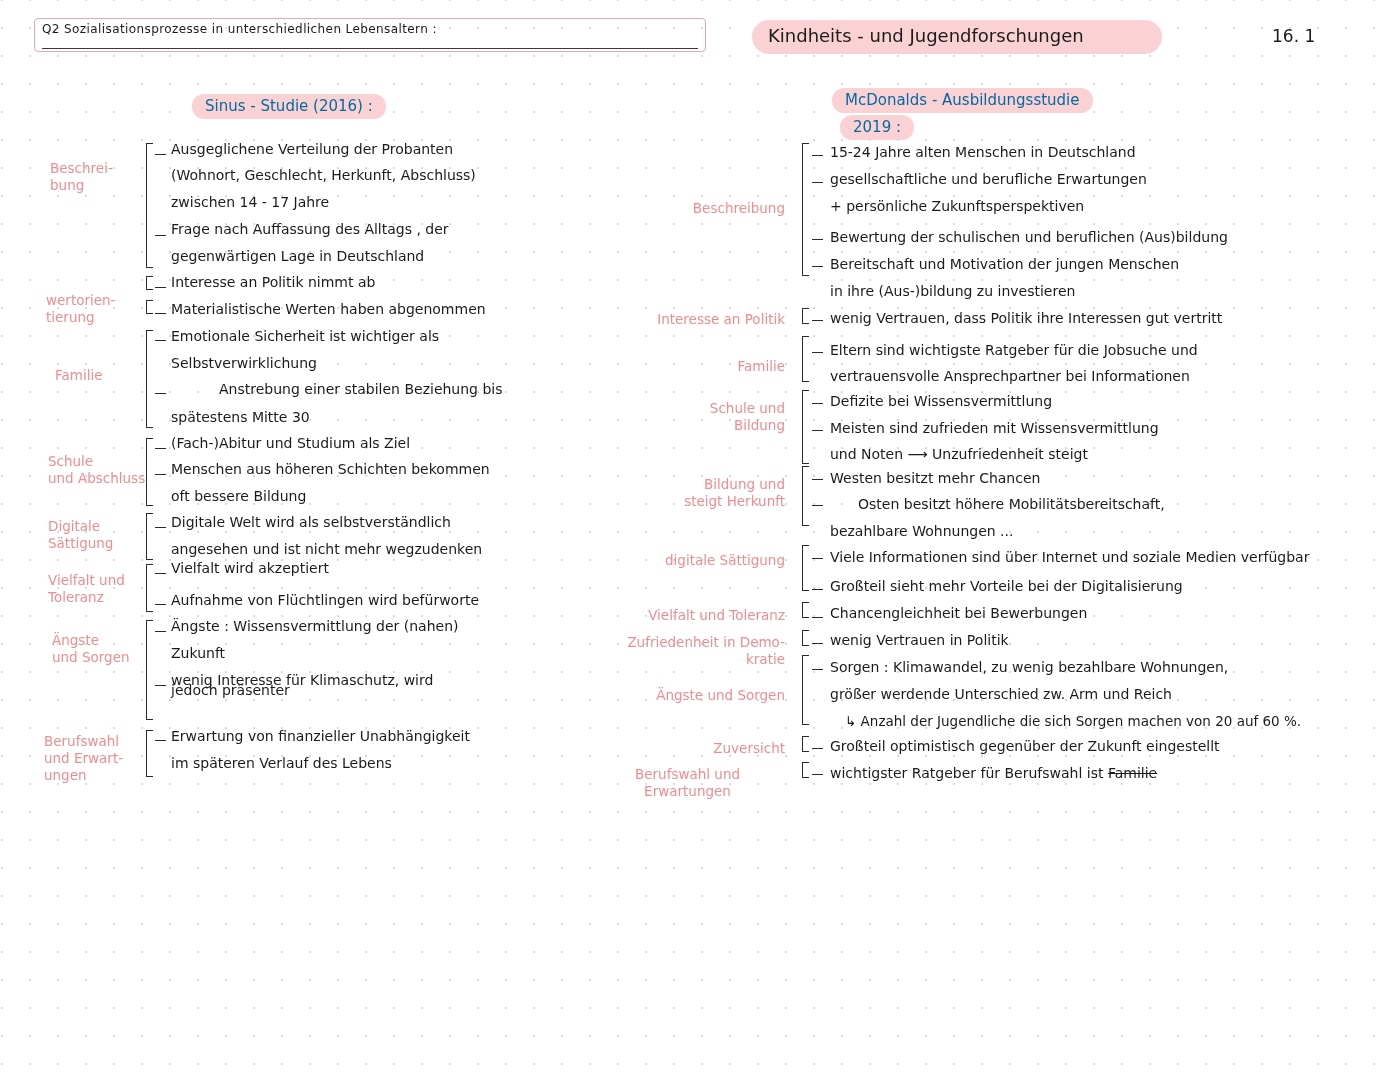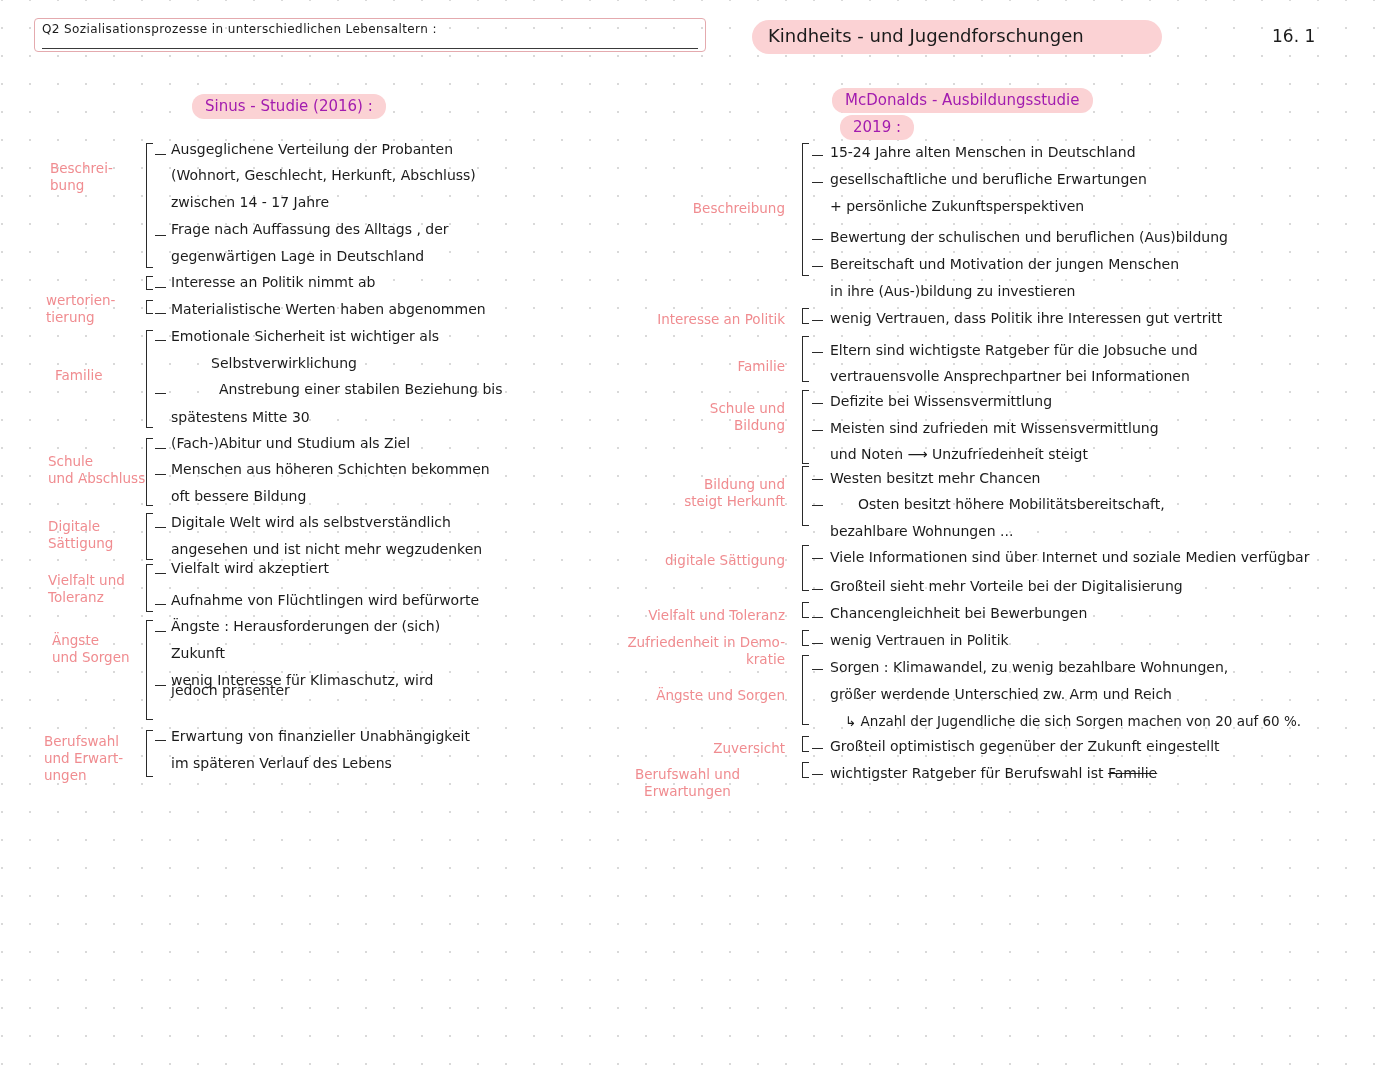--- a/index.html
+++ b/index.html
@@ -54,21 +54,21 @@
   }
   #page-no {
     left: 1272px; top: 26px;
     font-size: 17px;
     color: #1b1b1b;
   }
 
   
   .study-head {
     font-size: 15px;
-    color: #a21caf;
+    color: #0369a1;
     background: #fbd2d4;
     border-radius: 12px;
     padding: 3px 13px 4px 13px;
     white-space: nowrap;
     display: inline-block;
   }
   #study-left-head { left: 192px; top: 94px; }
   #study-right-head { left: 832px; top: 88px; }
   #study-right-head2 { left: 840px; top: 115px; }
 
@@ -169,31 +169,31 @@
   <div class="abs dash" style="left:155px; top:740px;"></div>
 
   <div class="abs line" style="left:171px; top:141px;">Ausgeglichene Verteilung der Probanten</div>
   <div class="abs line" style="left:171px; top:167px;">(Wohnort, Geschlecht, Herkunft, Abschluss)</div>
   <div class="abs line" style="left:171px; top:194px;">zwischen  14 - 17 Jahre</div>
   <div class="abs line" style="left:171px; top:221px;">Frage nach Auffassung des Alltags , der</div>
   <div class="abs line" style="left:171px; top:248px;">gegenwärtigen Lage in Deutschland</div>
   <div class="abs line" style="left:171px; top:274px;">Interesse an Politik nimmt ab</div>
   <div class="abs line" style="left:171px; top:301px;">Materialistische Werten haben abgenommen</div>
   <div class="abs line" style="left:171px; top:328px;">Emotionale Sicherheit ist wichtiger als</div>
-  <div class="abs line" style="left:171px; top:355px;margin-left:40px;">Selbstverwirklichung</div>
+  <div class="abs line" style="left:171px; top:355px;">Selbstverwirklichung</div>
   <div class="abs line" style="left:171px; top:381px;margin-left:48px;">Anstrebung einer stabilen Beziehung bis</div>
   <div class="abs line" style="left:171px; top:409px;">spätestens Mitte 30</div>
   <div class="abs line" style="left:171px; top:435px;">(Fach-)Abitur und Studium als Ziel</div>
   <div class="abs line" style="left:171px; top:461px;">Menschen aus höheren Schichten bekommen</div>
   <div class="abs line" style="left:171px; top:488px;">oft bessere Bildung</div>
   <div class="abs line" style="left:171px; top:514px;">Digitale Welt wird als selbstverständlich</div>
   <div class="abs line" style="left:171px; top:541px;">angesehen und ist nicht mehr wegzudenken</div>
   <div class="abs line" style="left:171px; top:560px;">Vielfalt wird akzeptiert</div>
   <div class="abs line" style="left:171px; top:592px;">Aufnahme von Flüchtlingen wird befürworte</div>
-  <div class="abs line" style="left:171px; top:618px;">Ängste : Herausforderungen der (sich)</div>
+  <div class="abs line" style="left:171px; top:618px;">Ängste : Wissensvermittlung der (nahen)</div>
   <div class="abs line" style="left:171px; top:645px;">Zukunft</div>
   <div class="abs line" style="left:171px; top:672px;">wenig Interesse für Klimaschutz, wird</div>
   <div class="abs line" style="left:171px; top:682px;">jedoch präsenter</div>
   <div class="abs line" style="left:171px; top:728px;text-align:right;">Erwartung von finanzieller Unabhängigkeit</div>
   <div class="abs line" style="left:171px; top:755px;">im späteren Verlauf des Lebens</div>
 
   <div class="abs study-head" id="study-right-head">McDonalds - Ausbildungsstudie</div>
   <div class="abs study-head" id="study-right-head2">2019 :</div>
 
   <div class="abs cat right-align" style="left:590px; top:200px; width:195px;">Beschreibung</div>

